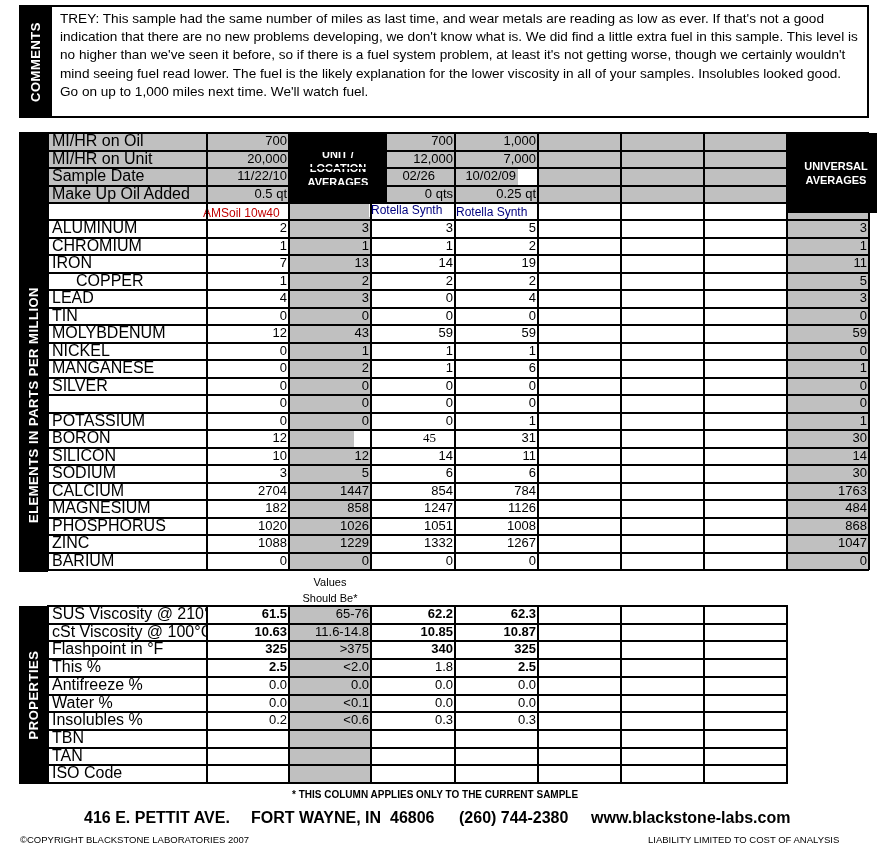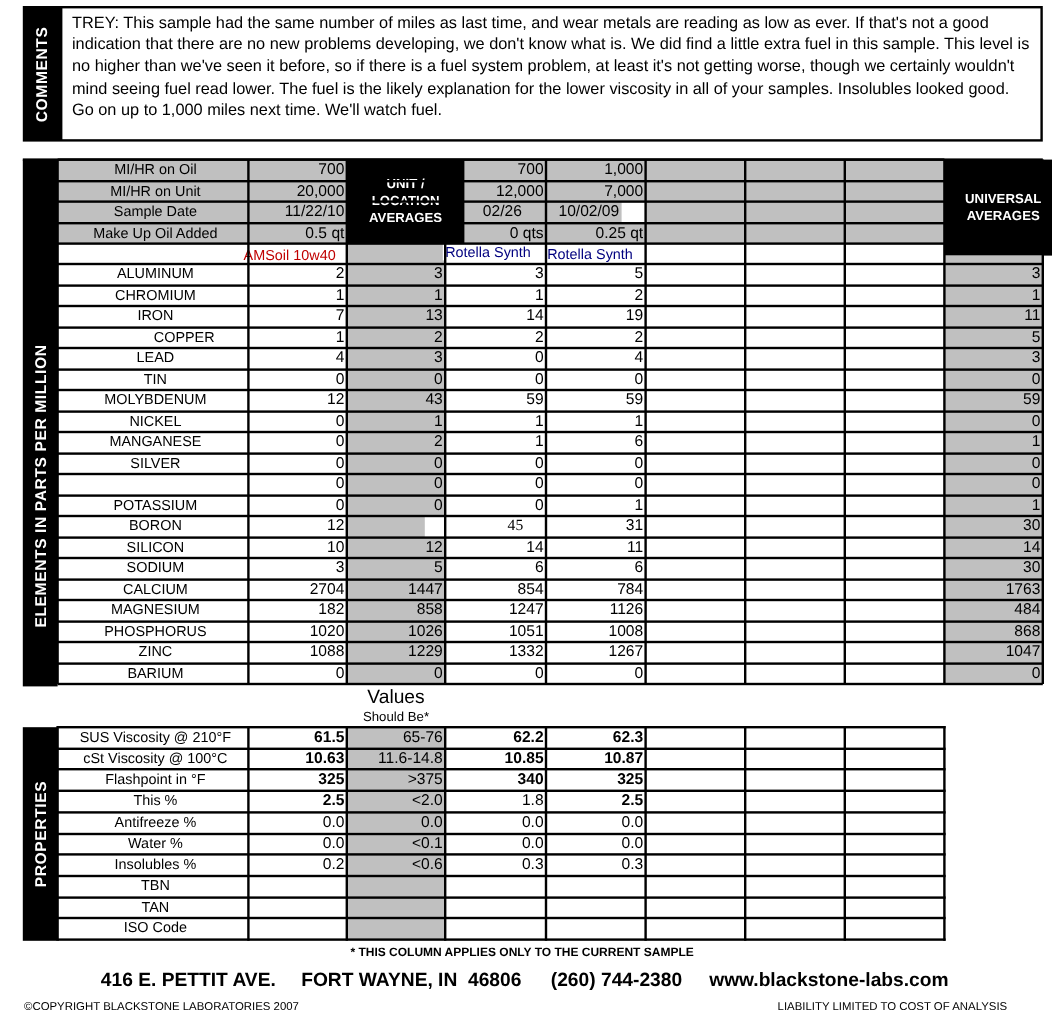--- a/index.html
+++ b/index.html
@@ -13,21 +13,21 @@
            color:#fff; font-weight:bold; white-space:nowrap; letter-spacing:0.5px; }
   .comments-box { left:50px; top:5px; width:819px; height:113px; border:2px solid #000;
                   padding:3px 8px; font-size:13.6px; line-height:18.2px; }
 
   
   .cell { position:absolute; box-sizing:border-box; font-size:12px; line-height:16px;
           white-space:nowrap; overflow:hidden; }
   .gray { background:#c0c0c0; }
   .white { background:#fff; }
   .num { text-align:right; padding-right:2px; font-size:13px; }
-  .name { padding-left:4px; font-size:12px;text-align:center; }
+  .name { padding-left:4px; font-size:16px; }
   .bold { font-weight:bold; }
   .hline { position:absolute; height:2px; background:#000; }
   .vline { position:absolute; width:2px; background:#000; }
 
   .blackbox { position:absolute; background:#000; color:#fff; font-weight:bold;
               font-size:11px; text-align:center; display:flex; align-items:center; justify-content:center;
               line-height:14px; }
   .oil { position:absolute; font-size:12px; line-height:14px; background:#fff; padding:0 2px; }
 
   .footnote { font-size:10px; font-weight:bold; }
@@ -292,21 +292,21 @@
     <div class="vline" style="left: 47px; top: 133px; height: 437px;"></div>
     <div class="vline" style="left: 206px; top: 133px; height: 437px;"></div>
     <div class="vline" style="left: 288px; top: 133px; height: 437px;"></div>
     <div class="vline" style="left: 370px; top: 133px; height: 437px;"></div>
     <div class="vline" style="left: 454px; top: 133px; height: 437px;"></div>
     <div class="vline" style="left: 537px; top: 133px; height: 437px;"></div>
     <div class="vline" style="left: 620px; top: 133px; height: 437px;"></div>
     <div class="vline" style="left: 703px; top: 133px; height: 437px;"></div>
     <div class="vline" style="left: 786px; top: 133px; height: 437px;"></div>
     <div class="vline" style="left: 868px; top: 133px; height: 437px;"></div>
-    <div class="cell" style="left: 289px; top: 574px; width: 82px; text-align: center; font-size: 16px;">Values</div>
+    <div class="cell" style="left: 289px; top: 574px; width: 82px; text-align: center; font-size: 11px;">Values</div>
     <div class="cell" style="left: 289px; top: 590px; width: 82px; text-align: center; font-size: 11px;">Should Be*</div>
     <div class="blackbox" style="left: 19px; top: 606px; width: 29px; height: 178px;">
       <span class="vtext" style="font-size: 13px;">PROPERTIES</span>
     </div>
     <div class="cell white name" style="left: 48px; top: 606px; width: 159px; height: 17.7px;">SUS Viscosity @ 210°F</div>
     <div class="cell white num bold" style="left: 207px; top: 606px; width: 82px; height: 17.7px;">61.5</div>
     <div class="cell gray num" style="left: 289px; top: 606px; width: 82px; height: 17.7px;">65-76</div>
     <div class="cell white num bold" style="left: 371px; top: 606px; width: 84px; height: 17.7px;">62.2</div>
     <div class="cell white num bold" style="left: 455px; top: 606px; width: 83px; height: 17.7px;">62.3</div>
     <div class="cell white" style="left: 538px; top: 606px; width: 83px; height: 17.7px;"></div>

